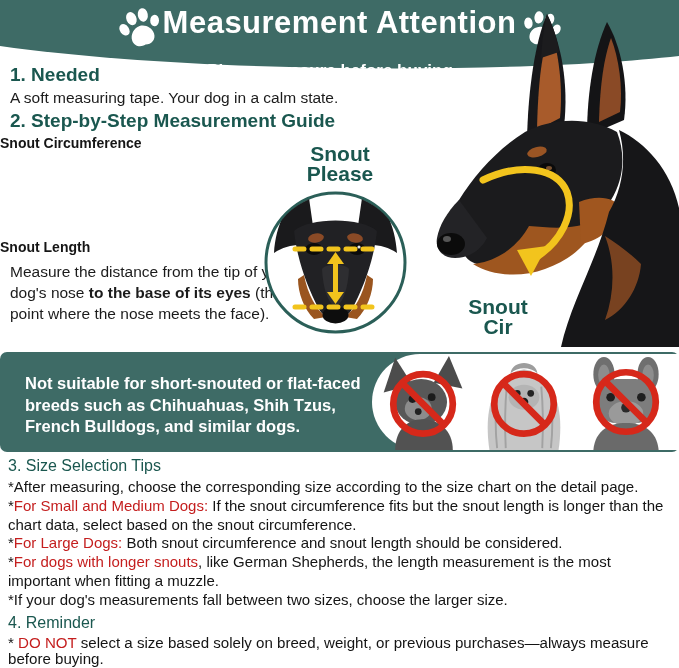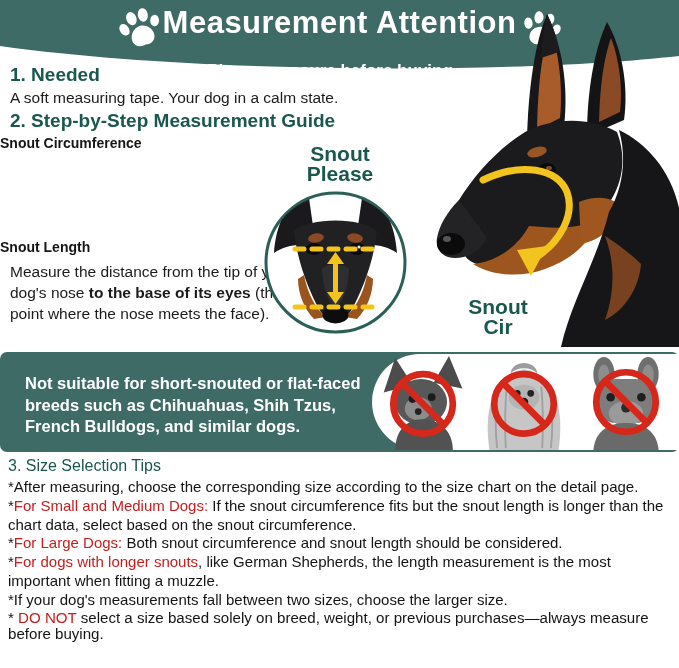--- a/index.html
+++ b/index.html
@@ -234,18 +234,19 @@
 
   <div class="bottom">
     <h3>3. Size Selection Tips</h3>
 
     <div class="tip-line"><span>*</span><span class="hl"></span><span>After measuring, choose the corresponding size according to the size chart on the detail page.</span></div>
     <div class="tip-line"><span>*</span><span class="hl">For Small and Medium Dogs:</span><span> If the snout circumference fits but the snout length is longer than the chart data, select based on the snout circumference.</span></div>
     <div class="tip-line"><span>*</span><span class="hl">For Large Dogs:</span><span> Both snout circumference and snout length should be considered.</span></div>
     <div class="tip-line"><span>*</span><span class="hl">For dogs with longer snouts</span><span>, like German Shepherds, the length measurement is the most important when fitting a muzzle.</span></div>
     <div class="tip-line"><span>*</span><span class="hl"></span><span>If your dog's measurements fall between two sizes, choose the larger size.</span></div>
 
+    <h3 class="reminder-head">4. Reminder</h3>
 
     <div class="rem-line"><span>* </span><span class="hl">DO NOT</span><span> select a size based solely on breed, weight, or previous purchases—always measure before buying.</span></div>
 
   </div>
 
 </div>
 
 </body></html>

